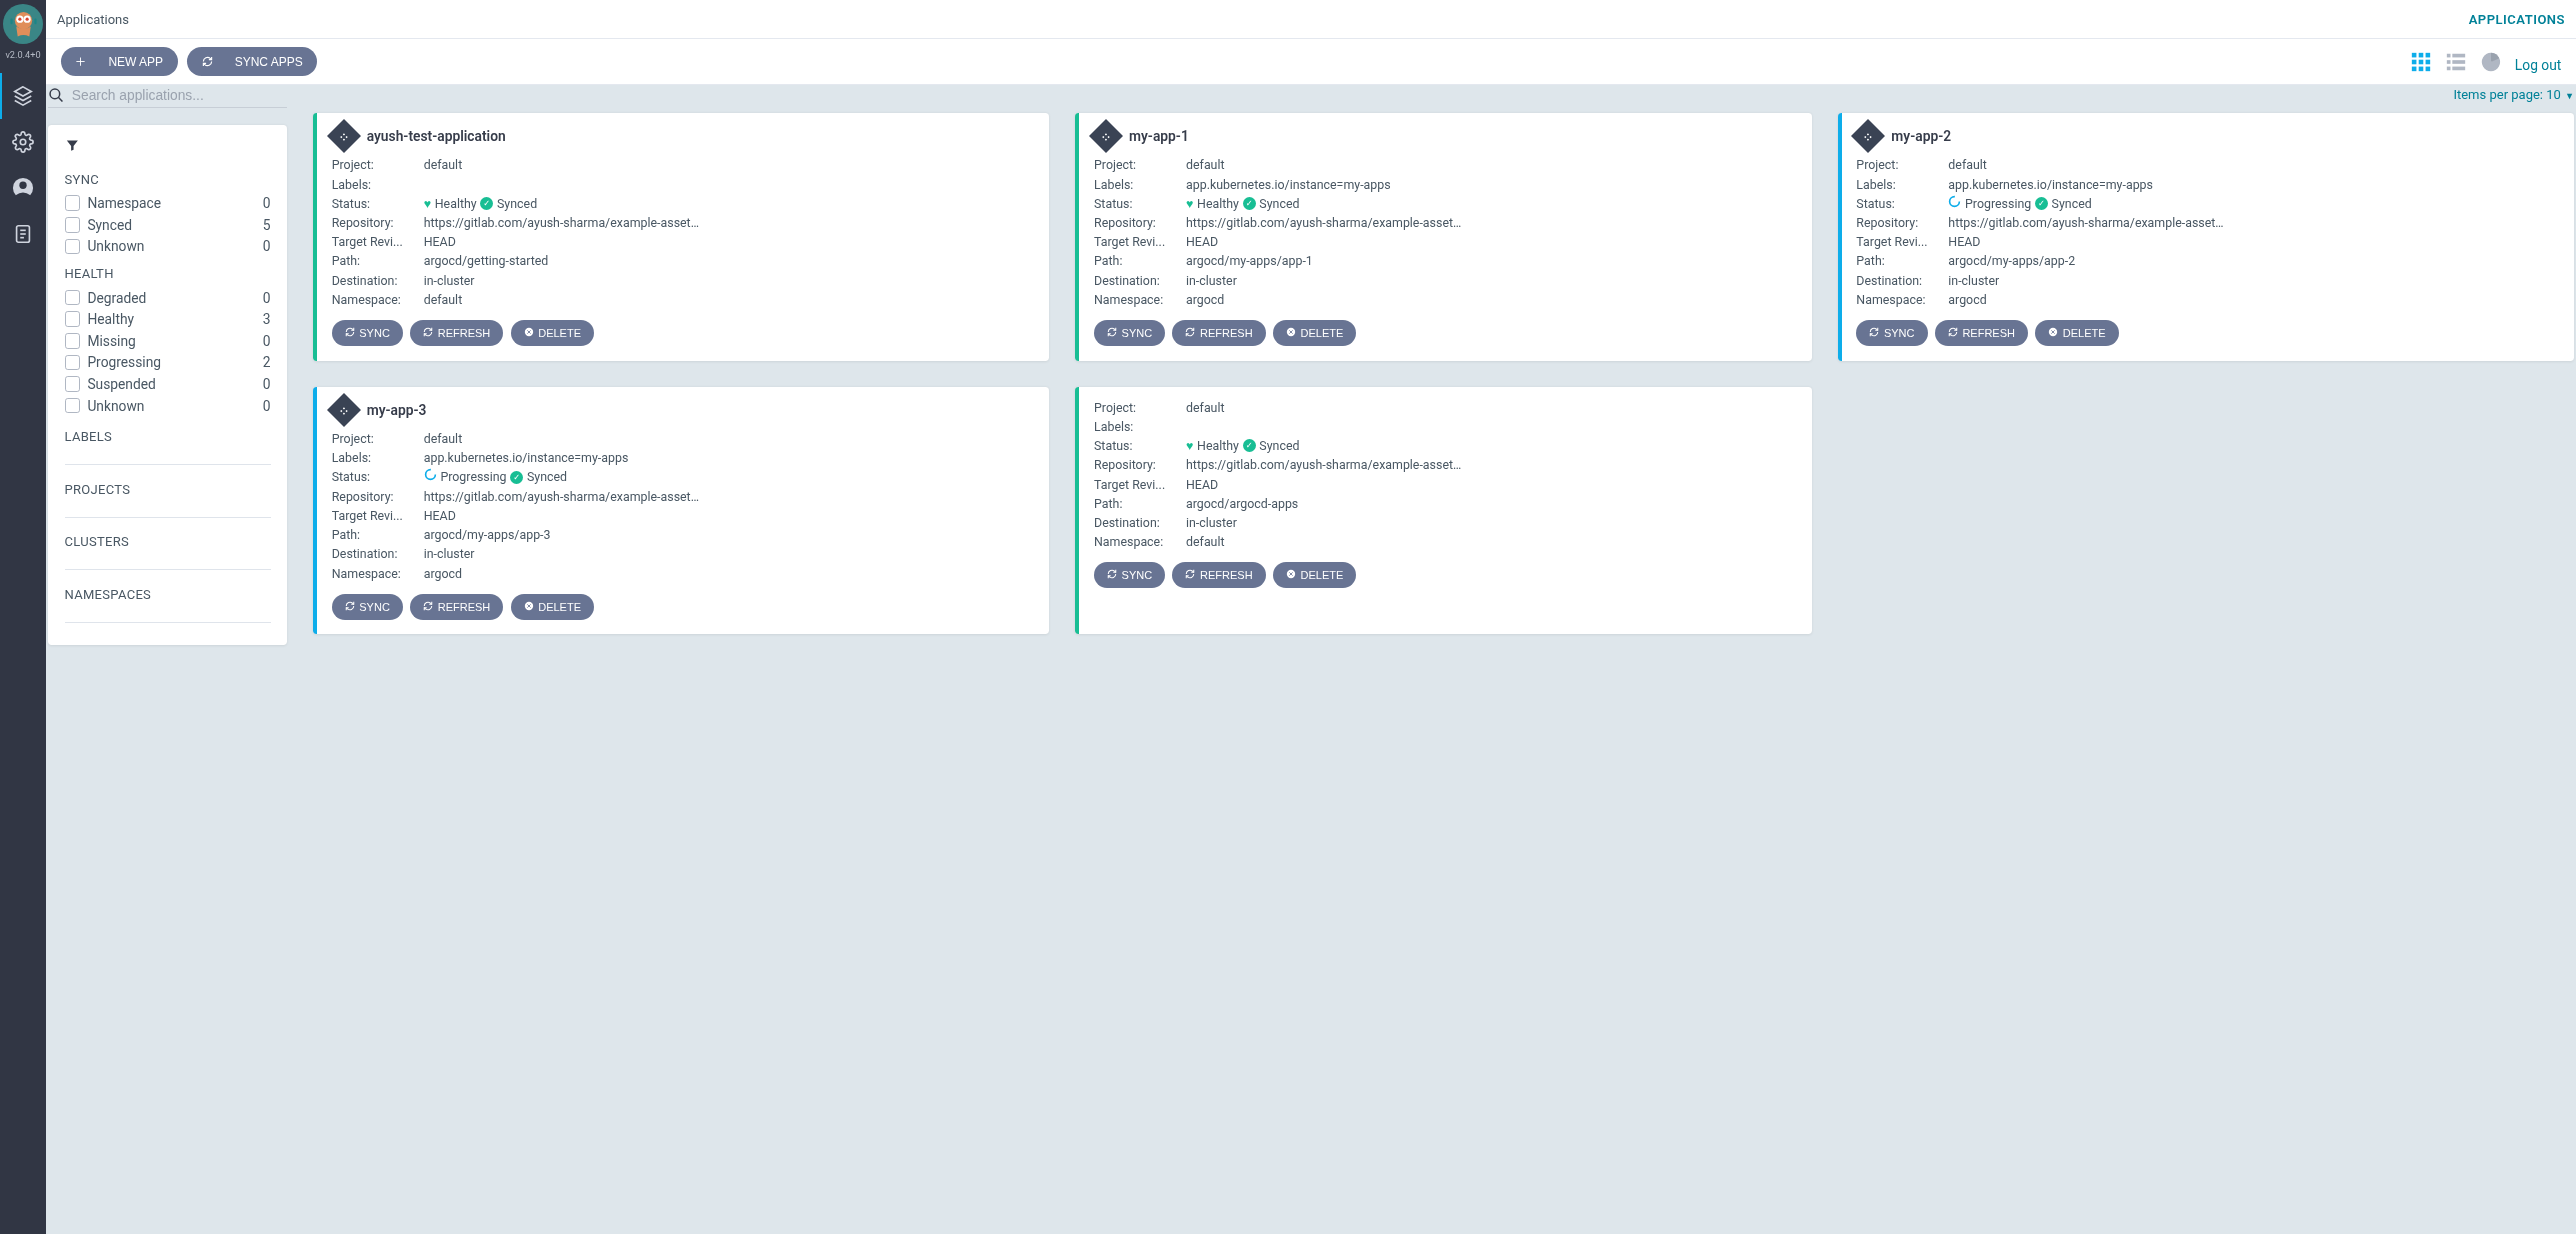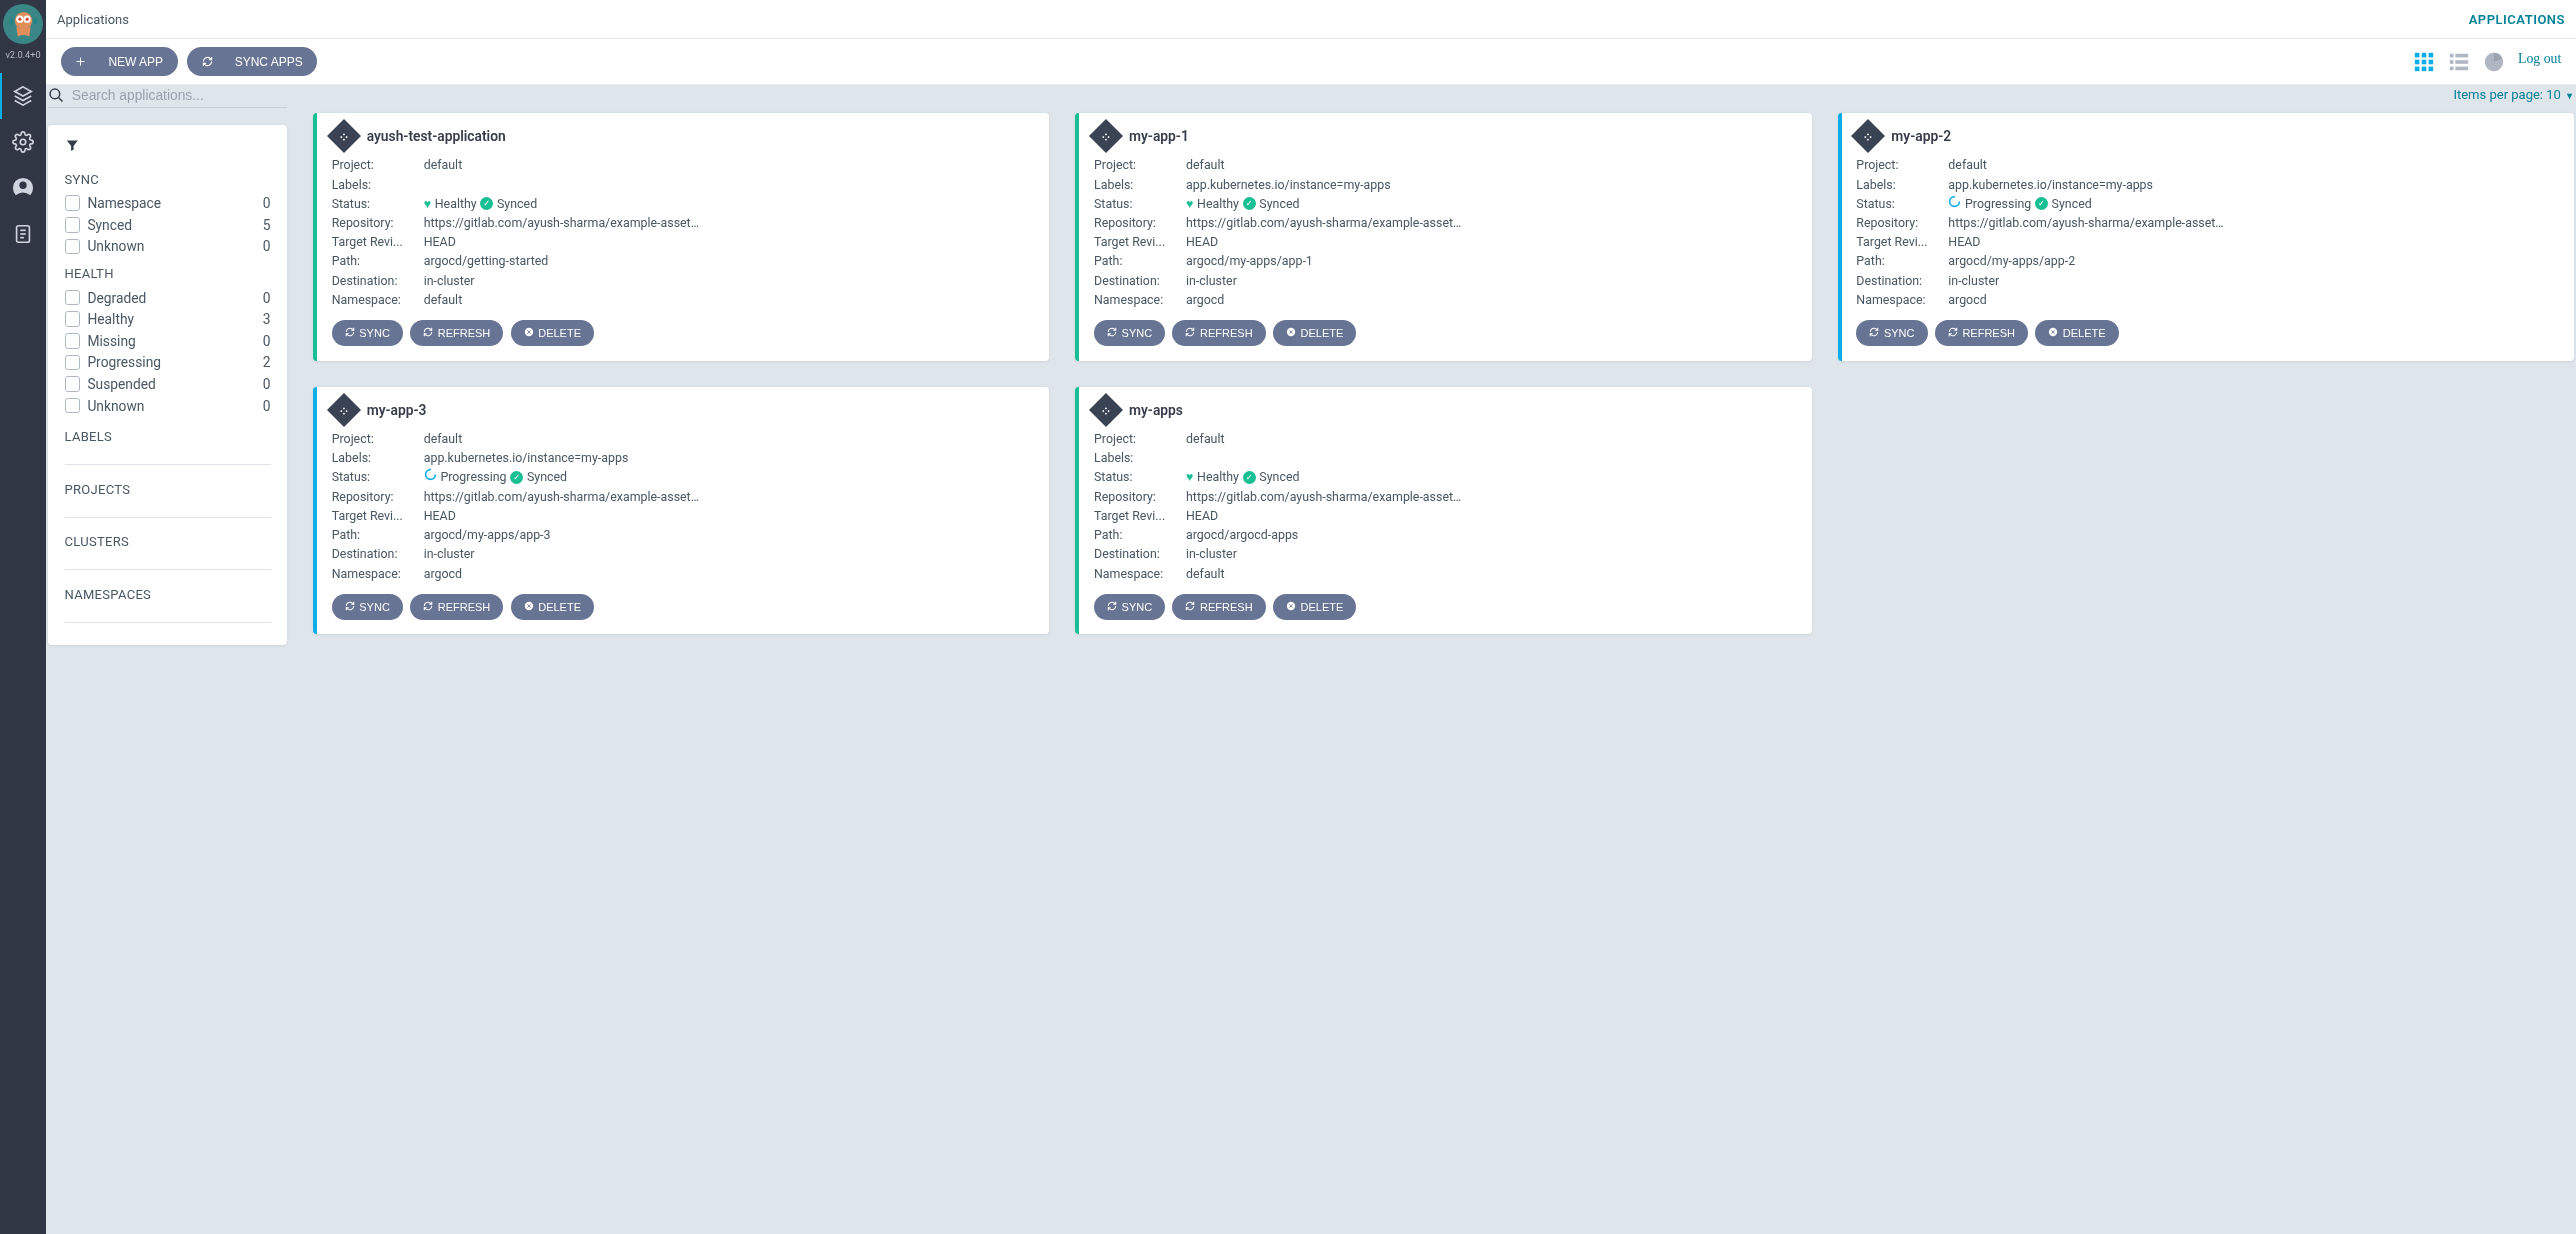--- a/index.html
+++ b/index.html
@@ -31,21 +31,21 @@
   background: #fff; height: 46px; display: flex; align-items: center; padding: 0 14.7px;
   border-bottom: 0.9px solid #e4e8ef; justify-content: space-between;
 }
 .toolbar-left { display: flex; gap: 9.2px; }
 .pill-btn {
   background: #687493; color: #fff; border: none; border-radius: 16.5px; height: 29px;
   padding: 0 14.7px; font-size: 12px; font-weight: 500; display: inline-flex; align-items: center;
   gap: 22px; cursor: pointer;
 }
 .pill-btn svg { width: 11px; height: 11px; }
-.toolbar-right { display: flex; align-items: flex-start; gap: 13px; font-family: Liberation Serif, serif; }
+.toolbar-right { display: flex; align-items: flex-end; gap: 13px; }
 .view-btn { width: 22px; height: 22px; display: flex; align-items: center; justify-content: center; cursor: pointer; color: #b0b7c3; }
 .view-btn.active { color: #0dadea; }
 .logout { color: #008198; font-size: 13.8px; cursor: pointer; }
 
 .content-row { display: flex; padding: 2px; gap: 26px; align-items: flex-start; }
 
 .search-and-filter { width: 239px; display: flex; flex-direction: column; gap: 16.5px; flex-shrink: 0; }
 .search-wrap { display: flex; align-items: center; gap: 7.3px; border-bottom: 0.9px solid #c7ced6; padding-bottom: 3.7px; }
 .search-wrap svg { width: 16.5px; height: 16.5px; color: #363c4a; flex-shrink: 0; }
 .search-input { border: none; outline: none; background: transparent; font-size: 13.8px; width: 100%; color: #495763; }
@@ -587,28 +587,20 @@
                 <button class="card-btn">
                   <span><svg viewBox="0 0 24 24" fill="currentColor">
                       <circle cx="12" cy="12" r="10"></circle>
                       <path d="M8 8l8 8M16 8l-8 8" stroke="#687493" stroke-width="2"></path>
                     </svg></span>
                   <span>DELETE</span>
                 </button>
               </div>
             </div>
             <div class="app-card healthy-border">
-              <div class="card-header">
-                <div class="card-header-icon">
-                  <svg viewBox="0 0 24 24" fill="currentColor">
-                    <path d="M12 3l3 3-3 3-3-3zM5 10l3 3-3 3-3-3zM19 10l3 3-3 3-3-3zM12 17l3 3-3 3-3-3z" transform="scale(0.7) translate(5,5)"></path>
-                  </svg>
-                </div>
-                <div class="card-title">my-apps</div>
-              </div>
               <div class="card-row">
                 <div class="card-row-label">Project:</div>
                 <div class="card-row-value">default</div>
               </div>
               <div class="card-row">
                 <div class="card-row-label">Labels:</div>
                 <div class="card-row-value"></div>
               </div>
               <div class="card-row">
                 <div class="card-row-label">Status:</div>

